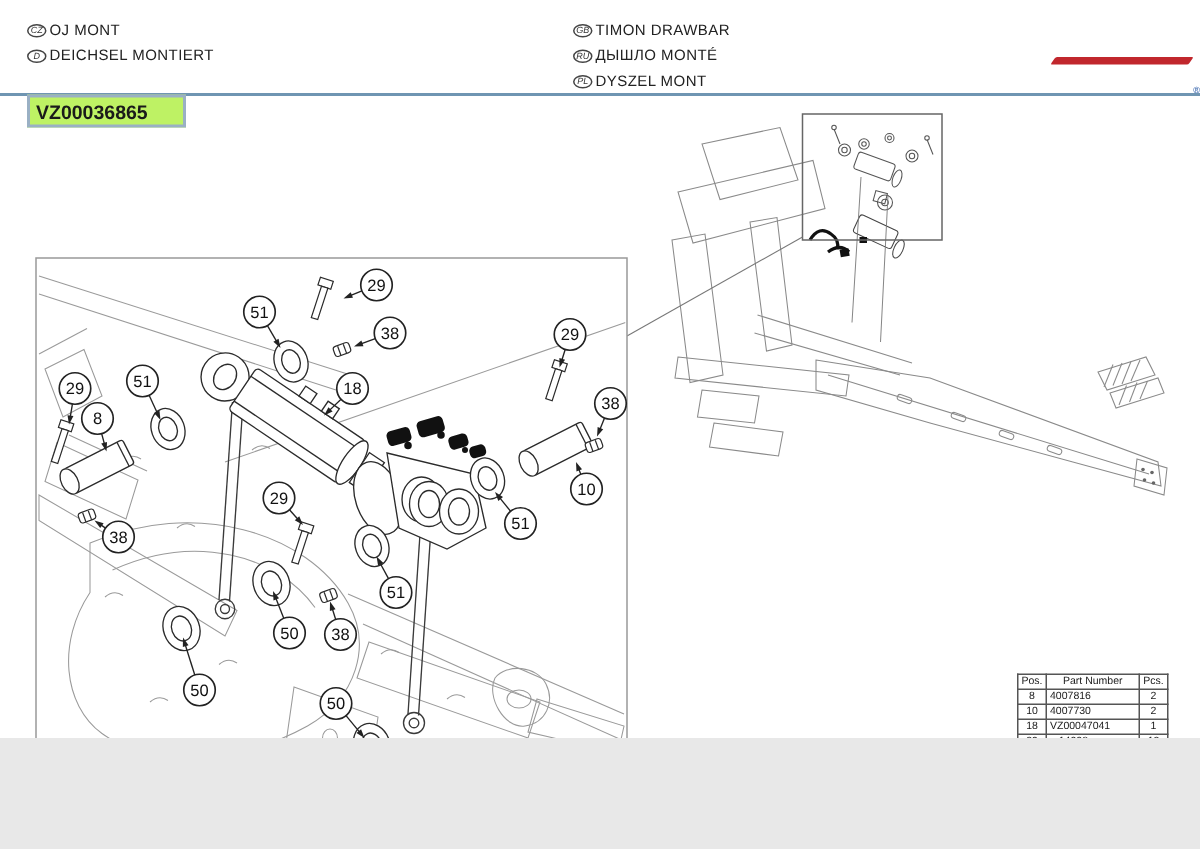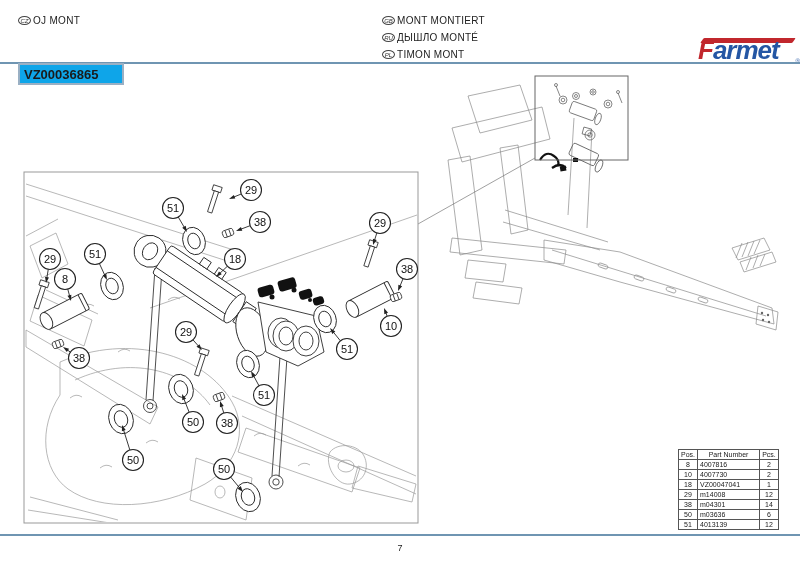--- a/index.html
+++ b/index.html
@@ -1,16 +1,16 @@
 <!DOCTYPE html>
 <html><head>
 <meta charset="utf-8">
 <style>
   html,body{margin:0;padding:0;background:#e8e8e8;}
-  #page{position:relative;width:800px;height:566px;background:#ffffff;overflow:hidden;
+  #page{position:relative;width:800px;height:492px;background:#ffffff;overflow:hidden;
         font-family:"Liberation Sans", sans-serif;color:#1a1a1a;}
   
   .lang-col{position:absolute;top:12px;}
   .lang-col.left{left:18px;}
   .lang-col.right{left:382px;}
   .lang-row{display:flex;align-items:center;height:17px;}
   .lang-oval{display:inline-flex;align-items:center;justify-content:center;
              min-width:13px;height:9px;border:1px solid #444;border-radius:50%;
              font-size:6px;font-style:italic;color:#333;padding:0 1px;box-sizing:border-box;}
   .lang-label{font-size:10px;letter-spacing:.3px;margin-left:2px;color:#222;}
@@ -21,21 +21,21 @@
   .logo-text{position:absolute;left:0;top:1px;font-size:26px;line-height:26px;
              font-weight:bold;font-style:italic;letter-spacing:-1px;color:#2456a4;}
   .logo-f{color:#c1272d;}
   .logo-r{position:absolute;right:-2px;bottom:0px;font-size:6px;color:#2456a4;font-style:normal;}
   
   .rule{position:absolute;left:0;width:800px;height:2px;background:#6f95b2;}
   .rule.top{top:62px;}
   .rule.bottom{top:534px;}
   
   .code-box{position:absolute;left:18px;top:63px;width:98px;height:18px;
-            border:2px solid #9ab0c4;background:#0ea5e9;display:flex;align-items:center;
+            border:2px solid #9ab0c4;background:#bef264;display:flex;align-items:center;
             font-size:13px;font-weight:bold;padding-left:4px;box-sizing:content-box;}
   
   #scene{position:absolute;left:0;top:0;}
   
   .parts-table{position:absolute;left:678px;top:449px;border-collapse:collapse;
                font-size:7px;line-height:1;}
   .parts-table th,.parts-table td{border:1px solid #555;padding:0 2px;height:9px;
                text-align:center;font-weight:normal;white-space:nowrap;}
   .parts-table td.pn{text-align:left;min-width:57px;}
   .parts-table th{min-width:14px;}
@@ -45,40 +45,43 @@
 </head>
 <body>
 
 <div id="page">
 
   <div class="lang-col left">
     <div class="lang-row">
       <span class="lang-oval">CZ</span>
       <span class="lang-label">OJ MONT</span>
     </div>
+    <div class="lang-row">
+      <span class="lang-oval">D</span>
+      <span class="lang-label">DEICHSEL MONTIERT</span>
+    </div>
   </div>
 
   <div class="lang-col right">
     <div class="lang-row">
       <span class="lang-oval">GB</span>
-      <span class="lang-label">MONT MONTIERT</span>
+      <span class="lang-label">TIMON DRAWBAR</span>
     </div>
     <div class="lang-row">
       <span class="lang-oval">RU</span>
       <span class="lang-label">ДЫШЛО MONTÉ</span>
     </div>
     <div class="lang-row">
       <span class="lang-oval">PL</span>
-      <span class="lang-label">TIMON MONT</span>
+      <span class="lang-label">DYSZEL MONT</span>
     </div>
   </div>
 
   <div class="logo">
     <div class="logo-swoosh"></div>
-    <div class="logo-text"><span class="logo-f">F</span><span>armet</span></div>
     <span class="logo-r">®</span>
   </div>
 
   <div class="rule top"></div>
 
   <div class="code-box">
     <span>VZ00036865</span>
   </div>
 
   <svg id="scene" width="800" height="566" viewBox="0 0 800 566">

